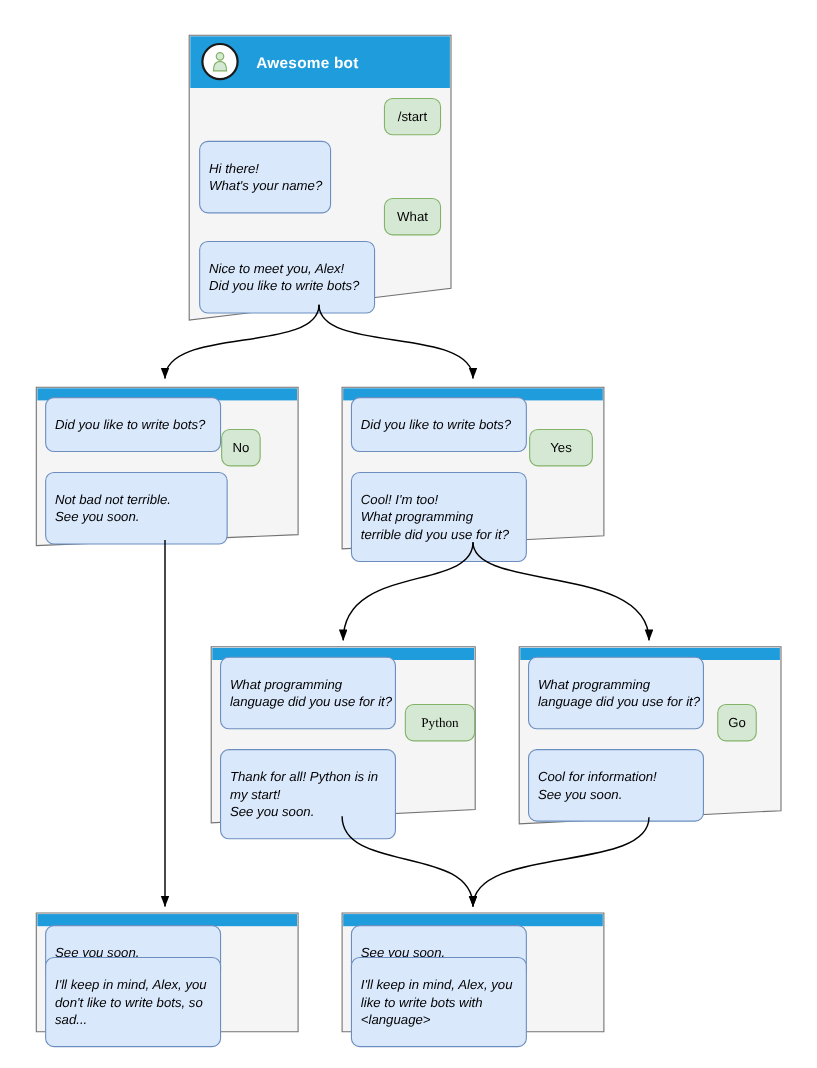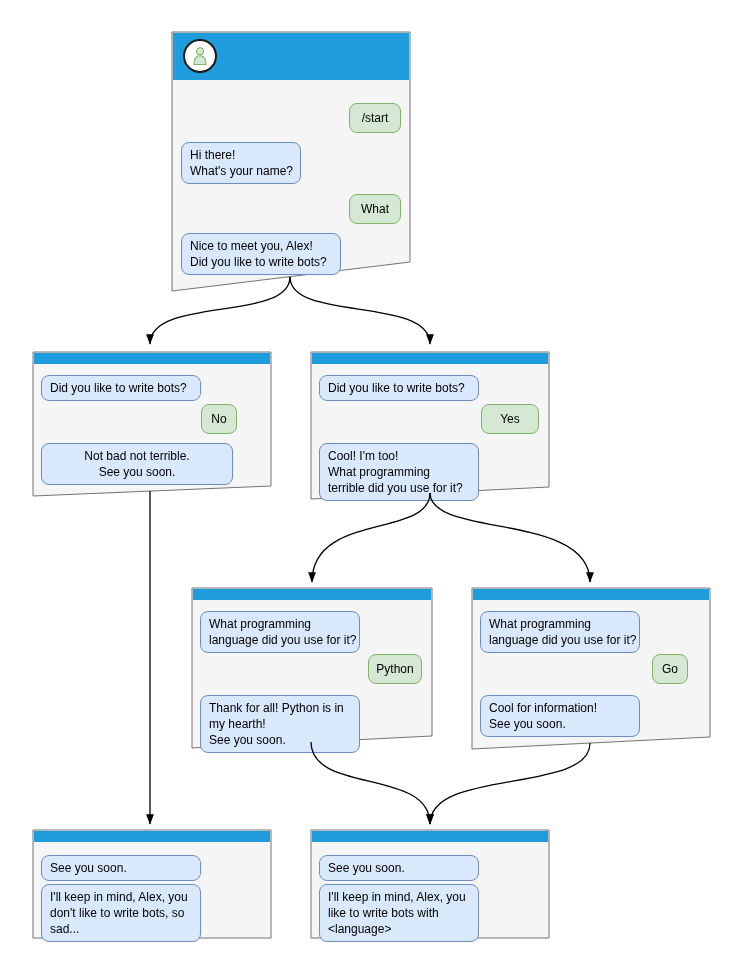--- a/index.html
+++ b/index.html
@@ -27,23 +27,23 @@
     background:#ffffff;border:2px solid #1a1a1a;box-sizing:border-box;
     display:flex;align-items:center;justify-content:center;
   }
   .avatar svg{width:24px;height:24px;}
   .win-title{
     position:absolute;left:60px;top:0;height:47px;display:flex;align-items:center;
     color:#ffffff;font-size:14px;font-weight:bold;letter-spacing:.2px;
   }
   .bubble{
     position:absolute;box-sizing:border-box;font-size:12px;line-height:16px;
-    border-radius:8px;white-space:pre;padding:4px 8px;margin-top:14px;
+    border-radius:8px;white-space:pre;padding:16px 8px;
   }
-  .bubble.bot{background:var(--bot-bubble-bg);border:1px solid var(--bot-bubble-border);}
+  .bubble.bot{background:var(--bot-bubble-bg);border:1px solid var(--bot-bubble-border);font-style:italic;}
   .bubble.user{
     background:var(--user-bubble-bg);border:1px solid var(--user-bubble-border);
     display:flex;align-items:center;justify-content:center;text-align:center;height:30px;
   }
 </style>
 </head>
 <body>
 
 <div id="canvas">
 
@@ -58,53 +58,54 @@
   </svg>
 
   <div class="window" style="left:172px;top:32px;width:238px;height:259px;">
     <div class="titlebar main">
       <div class="avatar">
         <svg viewBox="0 0 24 24">
           <circle cx="12" cy="7.2" r="3.4" fill="#d5e8d4" stroke="#82b366" stroke-width="1.1"></circle>
           <path d="M6 20.5 C6 14 8.5 11.8 12 11.8 C15.5 11.8 18 14 18 20.5 Z" fill="#d5e8d4" stroke="#82b366" stroke-width="1.1"></path>
         </svg>
       </div>
+      <div class="win-title">Awesome bot</div>
     </div>
     <div class="bubble user" style="left:177px;top:57px;width:52px;">/start</div>
     <div class="bubble bot" style="left:9px;top:96px;width:120px;">Hi there!
 What's your name?</div>
     <div class="bubble user" style="left:177px;top:148px;width:52px;">What</div>
     <div class="bubble bot" style="left:9px;top:187px;width:160px;">Nice to meet you, Alex!
 Did you like to write bots?</div>
   </div>
 
   <div class="window" style="left:33px;top:352px;width:238px;height:144px;">
     <div class="titlebar small"></div>
     <div class="bubble bot" style="left:8px;top:9px;width:160px;">Did you like to write bots?</div>
     <div class="bubble user" style="left:168px;top:38px;width:36px;">No</div>
-    <div class="bubble bot" style="left:8px;top:77px;width:192px;text-align:center;">Not bad not terrible.
+    <div class="bubble bot" style="left:8px;top:77px;width:166px;">Not bad not terrible.
 See you soon.</div>
   </div>
 
   <div class="window" style="left:311px;top:352px;width:238px;height:147px;">
     <div class="titlebar small"></div>
     <div class="bubble bot" style="left:8px;top:9px;width:160px;">Did you like to write bots?</div>
     <div class="bubble user" style="left:170px;top:38px;width:58px;">Yes</div>
     <div class="bubble bot" style="left:8px;top:77px;width:160px;">Cool! I'm too!
 What programming
 terrible did you use for it?</div>
   </div>
 
   <div class="window" style="left:192px;top:588px;width:240px;height:160px;">
     <div class="titlebar small"></div>
     <div class="bubble bot" style="left:8px;top:9px;width:160px;">What programming
 language did you use for it?</div>
-    <div class="bubble user" style="left:176px;top:52px;width:54px;">Python</div>
+    <div class="bubble user" style="left:176px;top:52px;width:64px;font-family:Liberation Serif, serif;">Python</div>
     <div class="bubble bot" style="left:8px;top:93px;width:160px;">Thank for all! Python is in
-my hearth!
+my start!
 See you soon.</div>
   </div>
 
   <div class="window" style="left:472px;top:588px;width:238px;height:161px;">
     <div class="titlebar small"></div>
     <div class="bubble bot" style="left:8px;top:9px;width:160px;">What programming
 language did you use for it?</div>
     <div class="bubble user" style="left:180px;top:52px;width:36px;">Go</div>
     <div class="bubble bot" style="left:8px;top:93px;width:160px;">Cool for information!
 See you soon.</div>

